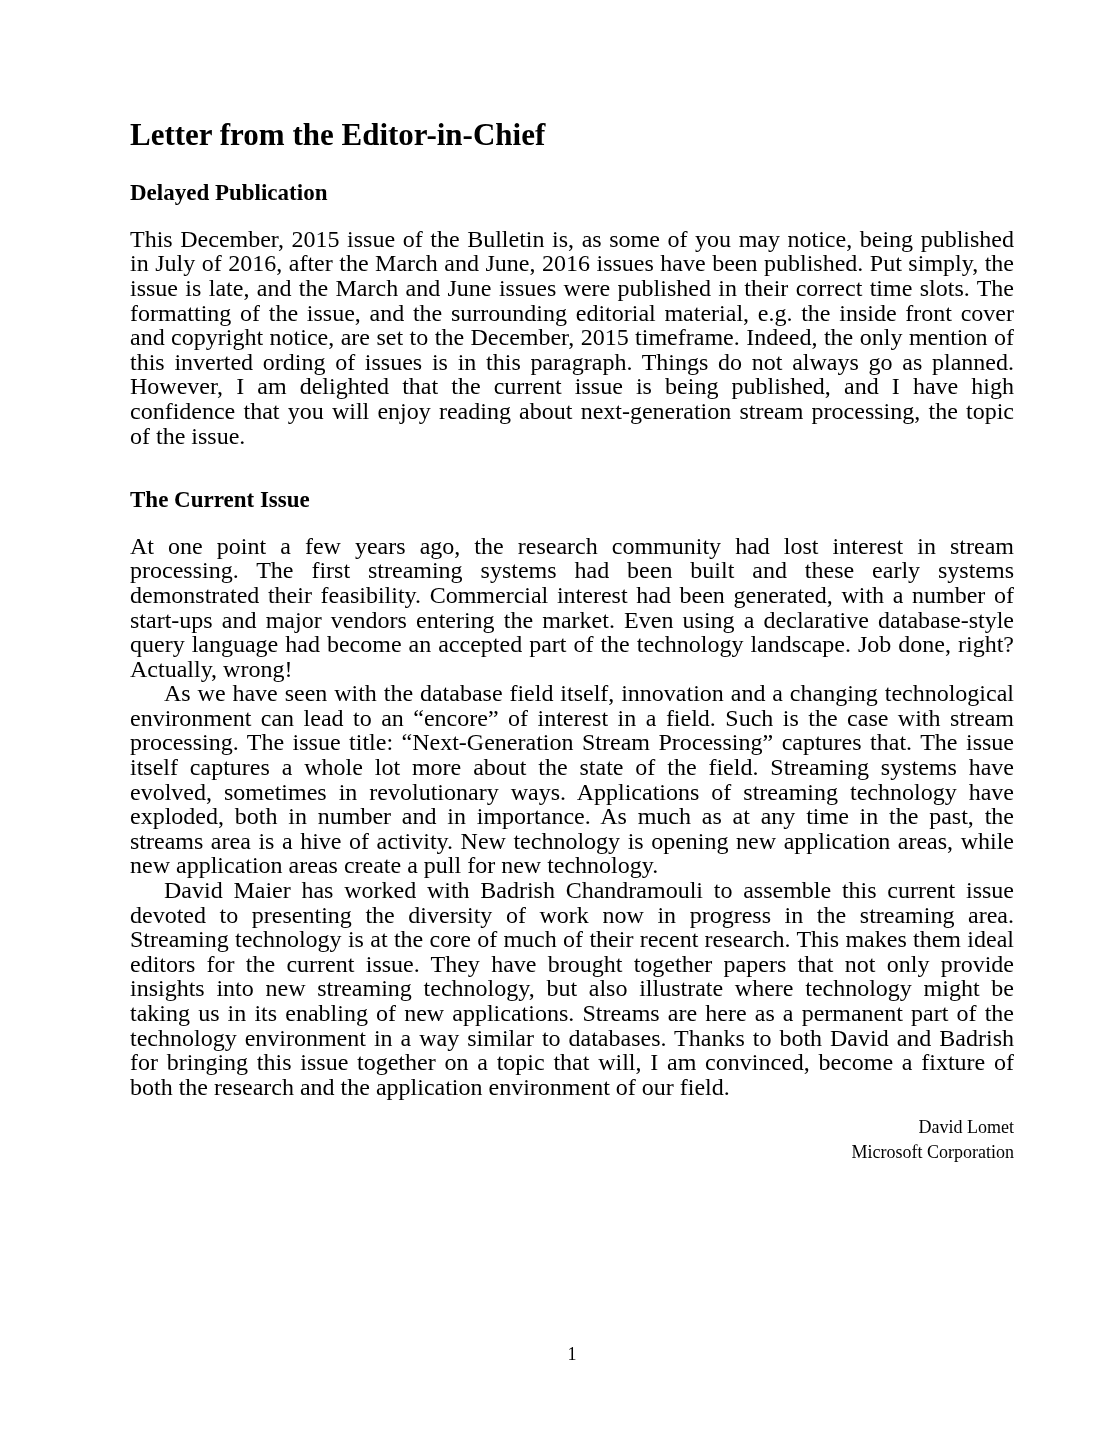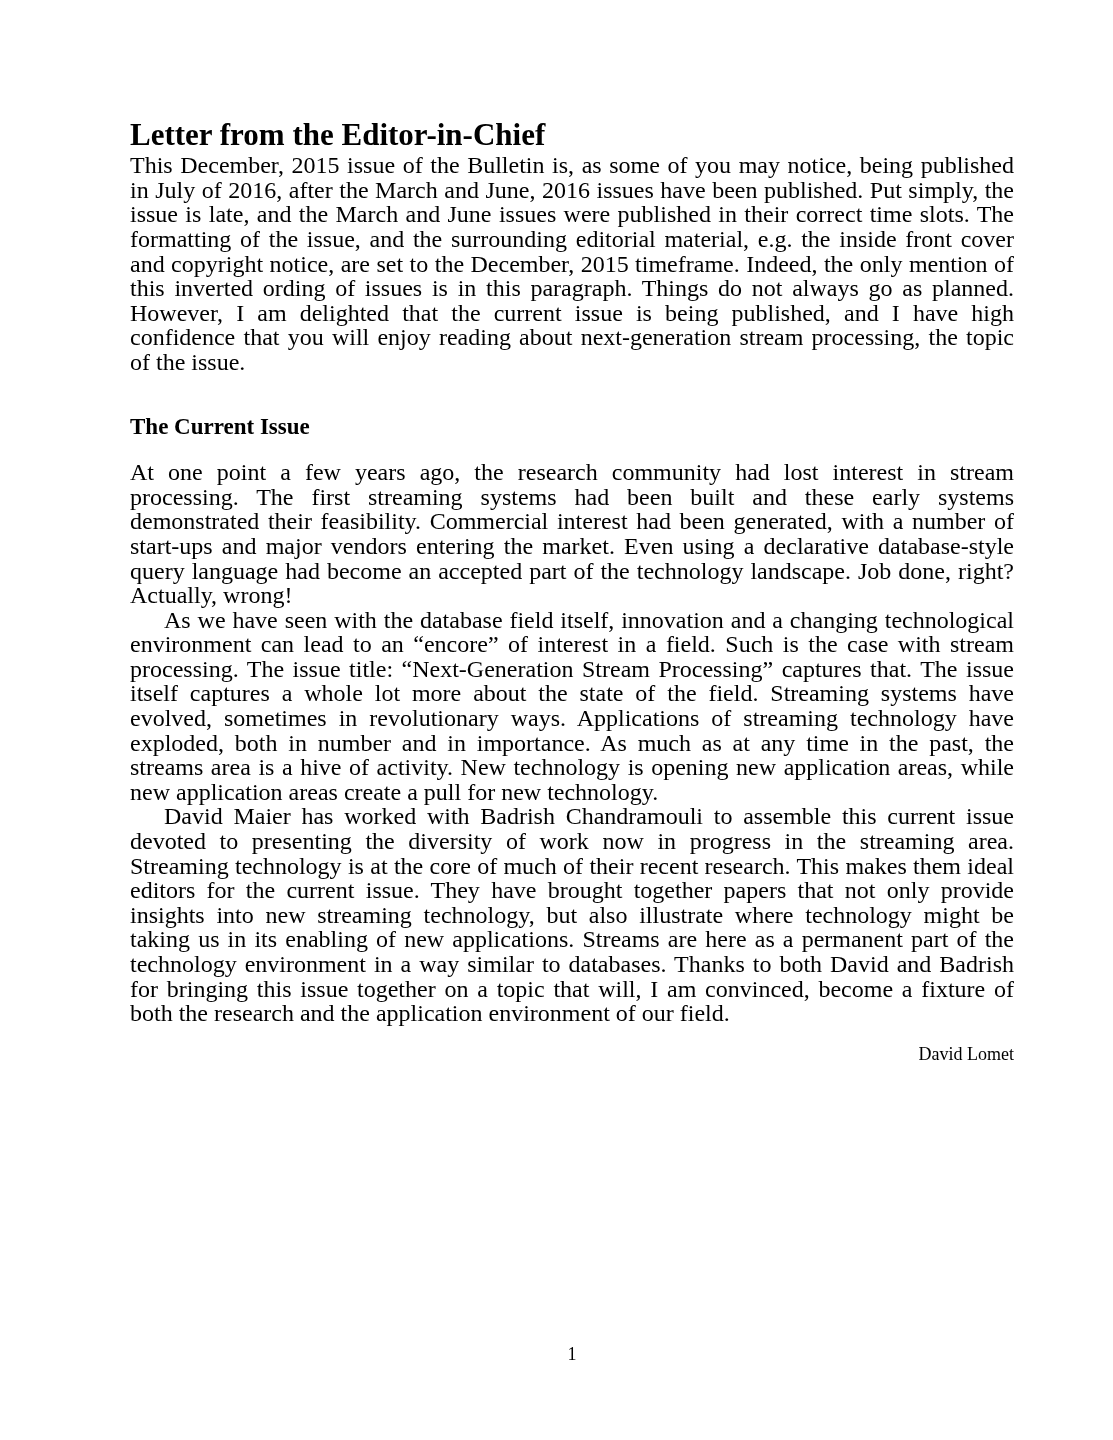--- a/index.html
+++ b/index.html
@@ -70,30 +70,32 @@
 </style>
 </head>
 <body>
 
 <div class="page">
   <div class="content">
 
     <h1 class="doc-title">Letter from the Editor-in-Chief</h1>
 
     <section class="sec-1">
+      <h2 class="section-heading">Delayed Publication</h2>
       <p class="body-par">This December, 2015 issue of the Bulletin is, as some of you may notice, being published in July of 2016, after the March and June, 2016 issues have been published. Put simply, the issue is late, and the March and June issues were published in their correct time slots. The formatting of the issue, and the surrounding editorial material, e.g. the inside front cover and copyright notice, are set to the December, 2015 timeframe. Indeed, the only mention of this inverted ording of issues is in this paragraph. Things do not always go as planned. However, I am delighted that the current issue is being published, and I have high confidence that you will enjoy reading about next-generation stream processing, the topic of the issue.</p>
     </section>
 
     <section class="sec-2">
       <h2 class="section-heading">The Current Issue</h2>
       <p class="body-par">At one point a few years ago, the research community had lost interest in stream processing. The first streaming systems had been built and these early systems demonstrated their feasibility. Commercial interest had been generated, with a number of start-ups and major vendors entering the market. Even using a declarative database-style query language had become an accepted part of the technology landscape. Job done, right? Actually, wrong!</p>
       <p class="body-par indent">As we have seen with the database field itself, innovation and a changing technological environment can lead to an “encore” of interest in a field. Such is the case with stream processing. The issue title: “Next-Generation Stream Processing” captures that. The issue itself captures a whole lot more about the state of the field. Streaming systems have evolved, sometimes in revolutionary ways. Applications of streaming technology have exploded, both in number and in importance. As much as at any time in the past, the streams area is a hive of activity. New technology is opening new application areas, while new application areas create a pull for new technology.</p>
       <p class="body-par indent">David Maier has worked with Badrish Chandramouli to assemble this current issue devoted to presenting the diversity of work now in progress in the streaming area. Streaming technology is at the core of much of their recent research. This makes them ideal editors for the current issue. They have brought together papers that not only provide insights into new streaming technology, but also illustrate where technology might be taking us in its enabling of new applications. Streams are here as a permanent part of the technology environment in a way similar to databases. Thanks to both David and Badrish for bringing this issue together on a topic that will, I am convinced, become a fixture of both the research and the application environment of our field.</p>
     </section>
 
     <div class="signature">
       <div>David Lomet</div>
+      <div>Microsoft Corporation</div>
     </div>
 
   </div>
 
   <div class="page-number">1</div>
 </div>
 
 </body></html>

